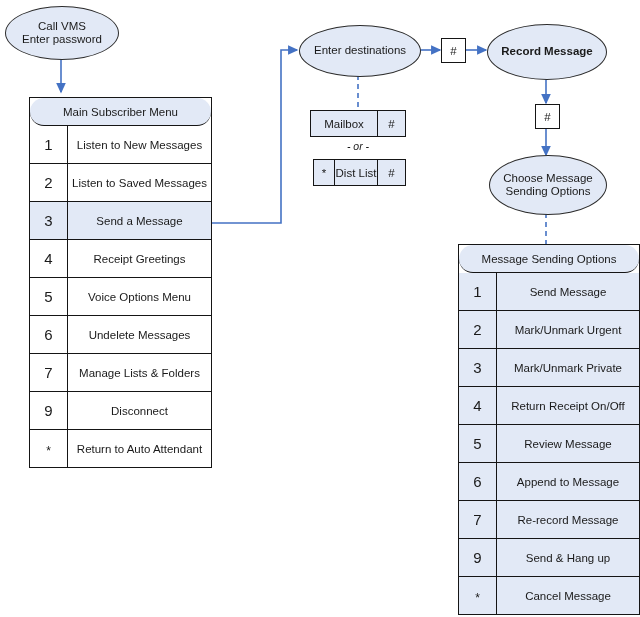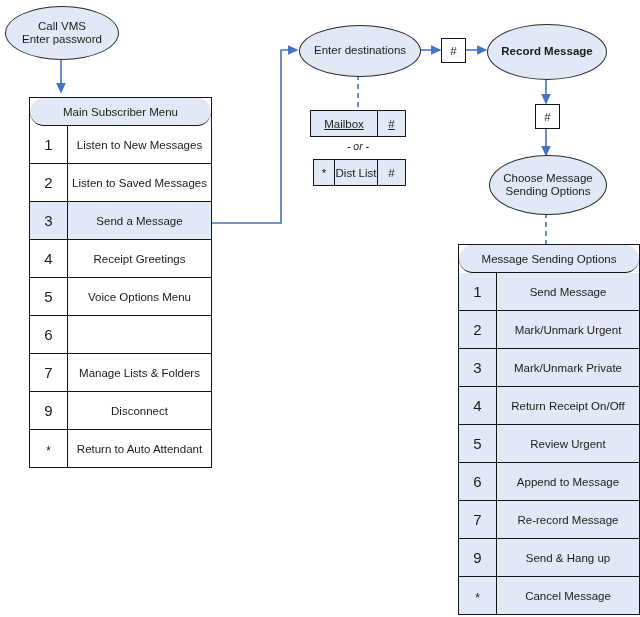--- a/index.html
+++ b/index.html
@@ -95,21 +95,21 @@
   </div>
 
   <div class="keybox" style="left:441px;top:38px;width:23px;height:23px;">
     <span>#</span>
   </div>
 
   <div class="keybox" style="left:535px;top:104px;width:23px;height:23px;">
     <span>#</span>
   </div>
 
-  <div class="minirow" style="left:310px;top:110px;width:96px;height:27px;text-decoration:underline;">
+  <div class="minirow" style="left:310px;top:110px;width:96px;height:27px;">
     <div class="cell" style="width:68px;">
       <span>Mailbox</span>
     </div>
     <div class="cell" style="width:28px;">
       <span>#</span>
     </div>
   </div>
 
   <div class="ortext" style="left:322px;top:140px;width:72px;">
     <span>- or -</span>
@@ -146,20 +146,21 @@
       <div class="row">
         <div class="key">4</div>
         <div class="lbl">Receipt Greetings</div>
       </div>
       <div class="row">
         <div class="key">5</div>
         <div class="lbl">Voice Options Menu</div>
       </div>
       <div class="row">
         <div class="key">6</div>
+        <div class="lbl">Undelete Messages</div>
       </div>
       <div class="row">
         <div class="key">7</div>
         <div class="lbl">Manage Lists &amp; Folders</div>
       </div>
       <div class="row">
         <div class="key">9</div>
         <div class="lbl">Disconnect</div>
       </div>
       <div class="row">
@@ -183,21 +184,21 @@
       <div class="row">
         <div class="key">3</div>
         <div class="lbl">Mark/Unmark Private</div>
       </div>
       <div class="row">
         <div class="key">4</div>
         <div class="lbl">Return Receipt On/Off</div>
       </div>
       <div class="row">
         <div class="key">5</div>
-        <div class="lbl">Review Urgent</div>
+        <div class="lbl">Review Message</div>
       </div>
       <div class="row">
         <div class="key">6</div>
         <div class="lbl">Append to Message</div>
       </div>
       <div class="row">
         <div class="key">7</div>
         <div class="lbl">Re-record Message</div>
       </div>
       <div class="row">

